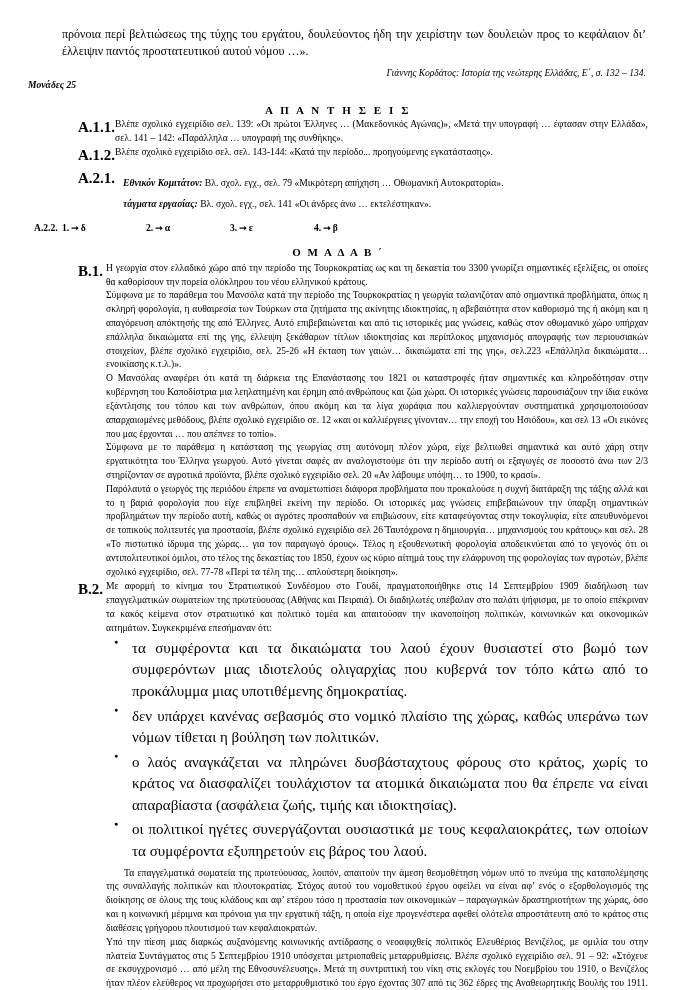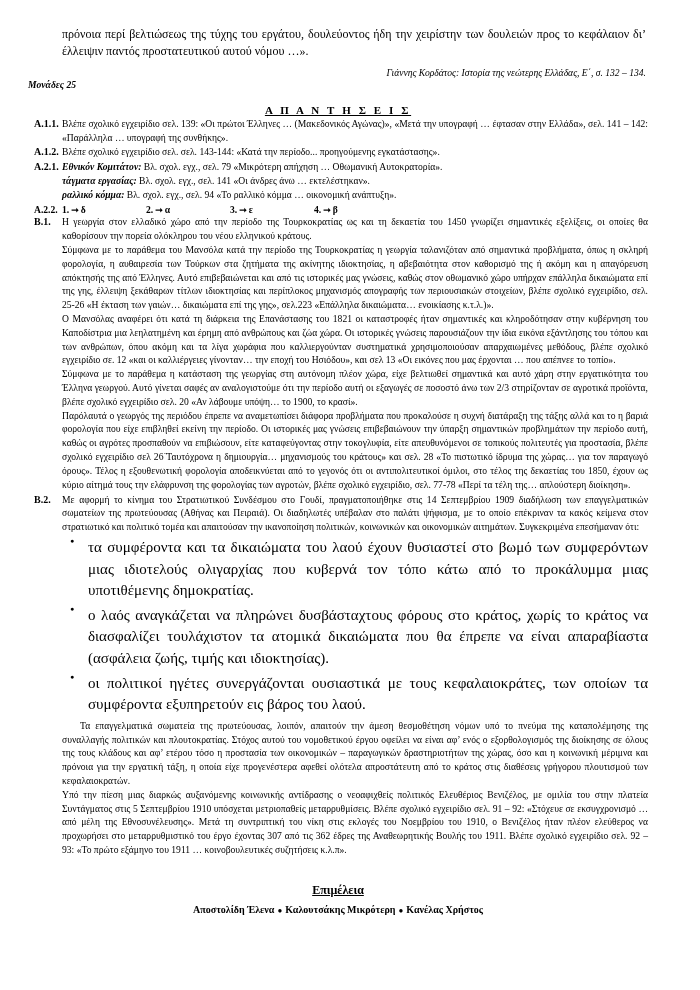--- a/index.html
+++ b/index.html
@@ -49,21 +49,20 @@
     margin: 1px 0 0 0;
     padding-right: 2px;
   }
   
   .centered-head {
     text-align: center;
     font-weight: bold;
     font-size: 11px;
     letter-spacing: 2.6px;
     margin: 14px 0 1px 0;
-    text-decoration: underline;
   }
   .group-head {
     text-align: center;
     font-weight: bold;
     font-size: 11px;
     letter-spacing: 2.0px;
     margin: 1px 0 4px 0;
   }
   .group-head-b {
     text-align: center;
@@ -76,31 +75,32 @@
   .row {
     display: flex;
     align-items: flex-start;
     margin: 0 0 1px 0;
     font-size: 9.6px;
     line-height: 1.42;
   }
   .row .lbl {
     flex: 0 0 34px;
     font-weight: bold;
-    font-size: 10px;
+    font-size: 15px;
     padding-left: 6px;
     box-sizing: border-box;
     white-space: nowrap;
+    margin-left: 44px;
   }
   .row .bdy {
     flex: 1 1 auto;
     min-width: 0;
   }
   .sub-line {
-    margin: 0;
+    margin: 8px;
   }
   .term {
     font-weight: bold;
     font-style: italic;
   }
   
   .match-row {
     display: flex;
     align-items: baseline;
     margin-top: 3px;
@@ -197,23 +197,20 @@
 
   <div class="row">
     <div class="lbl">Α.2.1.</div>
     <div class="bdy">
       <p class="sub-line">
         <span class="term">Εθνικόν Κομιτάτον:</span><span> Βλ. σχολ. εγχ., σελ. 79 «Μικρότερη απήχηση … Οθωμανική Αυτοκρατορία».</span>
       </p>
       <p class="sub-line">
         <span class="term">τάγματα εργασίας:</span><span> Βλ. σχολ. εγχ., σελ. 141 «Οι άνδρες άνω … εκτελέστηκαν».</span>
       </p>
-      <p class="sub-line">
-        <span class="term">ραλλικό κόμμα:</span><span> Βλ. σχολ. εγχ., σελ. 94 «Το ραλλικό κόμμα … οικονομική ανάπτυξη».</span>
-      </p>
     </div>
   </div>
 
   <div class="match-row">
     <div class="lbl">Α.2.2.</div>
     <div class="pairs">
       <div class="pair">
         <span>1.</span><span class="arrow">➞</span><span>δ</span>
       </div>
       <div class="pair">
@@ -221,39 +218,41 @@
       </div>
       <div class="pair">
         <span>3.</span><span class="arrow">➞</span><span>ε</span>
       </div>
       <div class="pair">
         <span>4.</span><span class="arrow">➞</span><span>β</span>
       </div>
     </div>
   </div>
 
+  <div class="group-head-b">Ο Μ Α Δ Α   Β ΄</div>
 
   <div class="row">
     <div class="lbl">Β.1.</div>
     <div class="bdy">
-      <p class="para just">Η γεωργία στον ελλαδικό χώρο από την περίοδο της Τουρκοκρατίας ως και τη δεκαετία του 1450 γνωρίζει σημαντικές εξελίξεις, οι οποίες θα καθορίσουν την πορεία ολόκληρου του νέου ελληνικού κράτους.</p>
+      <p class="para just">Η γεωργία στον ελλαδικό χώρο από την περίοδο της Τουρκοκρατίας ως και τη δεκαετία του 3300 γνωρίζει σημαντικές εξελίξεις, οι οποίες θα καθορίσουν την πορεία ολόκληρου του νέου ελληνικού κράτους.</p>
       <p class="para just">Σύμφωνα με το παράθεμα του Μανσόλα κατά την περίοδο της Τουρκοκρατίας η γεωργία ταλανιζόταν από σημαντικά προβλήματα, όπως η σκληρή φορολογία, η αυθαιρεσία των Τούρκων στα ζητήματα της ακίνητης ιδιοκτησίας, η αβεβαιότητα στον καθορισμό της ή ακόμη και η απαγόρευση απόκτησής της από Έλληνες. Αυτό επιβεβαιώνεται και από τις ιστορικές μας γνώσεις, καθώς στον οθωμανικό χώρο υπήρχαν επάλληλα δικαιώματα επί της γης, έλλειψη ξεκάθαρων τίτλων ιδιοκτησίας και περίπλοκος μηχανισμός απογραφής των περιουσιακών στοιχείων, βλέπε σχολικό εγχειρίδιο, σελ. 25-26 «Η έκταση των γαιών… δικαιώματα επί της γης», σελ.223 «Επάλληλα δικαιώματα… ενοικίασης κ.τ.λ.)».</p>
       <p class="para just">Ο Μανσόλας αναφέρει ότι κατά τη διάρκεια της Επανάστασης του 1821 οι καταστροφές ήταν σημαντικές και κληροδότησαν στην κυβέρνηση του Καποδίστρια μια λεηλατημένη και έρημη από ανθρώπους και ζώα χώρα. Οι ιστορικές γνώσεις παρουσιάζουν την ίδια εικόνα εξάντλησης του τόπου και των ανθρώπων, όπου ακόμη και τα λίγα χωράφια που καλλιεργούνταν συστηματικά χρησιμοποιούσαν απαρχαιωμένες μεθόδους, βλέπε σχολικό εγχειρίδιο σε. 12 «και οι καλλιέργειες γίνονταν… την εποχή του Ησιόδου», και σελ 13 «Οι εικόνες που μας έρχονται … που απέπνεε το τοπίο».</p>
       <p class="para just">Σύμφωνα με το παράθεμα η κατάσταση της γεωργίας στη αυτόνομη πλέον χώρα, είχε βελτιωθεί σημαντικά και αυτό χάρη στην εργατικότητα του Έλληνα γεωργού. Αυτό γίνεται σαφές αν αναλογιστούμε ότι την περίοδο αυτή οι εξαγωγές σε ποσοστό άνω των 2/3 στηρίζονταν σε αγροτικά προϊόντα, βλέπε σχολικό εγχειρίδιο σελ. 20 «Αν λάβουμε υπόψη… το 1900, το κρασί».</p>
       <p class="para just">Παρόλαυτά  ο γεωργός της περιόδου έπρεπε να αναμετωπίσει διάφορα προβλήματα που προκαλούσε η συχνή διατάραξη της τάξης αλλά και το η βαριά φορολογία που είχε επιβληθεί εκείνη την περίοδο. Οι ιστορικές  μας γνώσεις επιβεβαιώνουν την ύπαρξη σημαντικών προβλημάτων την περίοδο αυτή, καθώς οι αγρότες προσπαθούν να επιβιώσουν, είτε καταφεύγοντας στην τοκογλυφία, είτε απευθυνόμενοι σε τοπικούς πολιτευτές για προστασία, βλέπε σχολικό εγχειρίδιο σελ 26 ̈Ταυτόχρονα η δημιουργία… μηχανισμούς του κράτους» και σελ. 28 «Το πιστωτικό ίδρυμα της χώρας… για τον παραγωγό όρους». Τέλος η εξουθενωτική φορολογία αποδεικνύεται από το γεγονός ότι οι αντιπολιτευτικοί όμιλοι, στο τέλος της δεκαετίας του 1850, έχουν ως κύριο αίτημά τους την ελάφρυνση της φορολογίας των αγροτών, βλέπε σχολικό εγχειρίδιο, σελ. 77-78 «Περί τα τέλη της… απλούστερη διοίκηση».</p>
     </div>
   </div>
 
   <div class="row">
     <div class="lbl">Β.2.</div>
     <div class="bdy">
       <p class="para just">Με αφορμή το κίνημα του Στρατιωτικού Συνδέσμου στο Γουδί, πραγματοποιήθηκε στις 14 Σεπτεμβρίου 1909 διαδήλωση των επαγγελματικών σωματείων της πρωτεύουσας (Αθήνας και Πειραιά). Οι διαδηλωτές υπέβαλαν στο παλάτι ψήφισμα, με το οποίο επέκριναν τα κακός κείμενα στον στρατιωτικό και πολιτικό τομέα και απαιτούσαν την ικανοποίηση πολιτικών, κοινωνικών και οικονομικών αιτημάτων. Συγκεκριμένα επεσήμαναν ότι:</p>
 
       <ul class="bullets">
         <li class="just">τα συμφέροντα και τα δικαιώματα του λαού έχουν θυσιαστεί στο βωμό των συμφερόντων μιας ιδιοτελούς ολιγαρχίας που κυβερνά τον τόπο κάτω από το προκάλυμμα μιας υποτιθέμενης δημοκρατίας.</li>
+        <li class="just">δεν υπάρχει κανένας σεβασμός στο νομικό πλαίσιο της χώρας, καθώς υπεράνω των νόμων τίθεται η βούληση των πολιτικών.</li>
         <li class="just">ο λαός αναγκάζεται να πληρώνει δυσβάσταχτους φόρους στο κράτος, χωρίς το κράτος να διασφαλίζει τουλάχιστον τα ατομικά δικαιώματα που θα έπρεπε να είναι απαραβίαστα (ασφάλεια ζωής, τιμής και ιδιοκτησίας).</li>
         <li class="just">οι πολιτικοί ηγέτες συνεργάζονται ουσιαστικά με τους κεφαλαιοκράτες, των οποίων τα συμφέροντα εξυπηρετούν εις βάρος του λαού.</li>
       </ul>
 
       <p class="para just ind">Τα επαγγελματικά σωματεία της πρωτεύουσας, λοιπόν, απαιτούν την άμεση θεσμοθέτηση νόμων υπό το πνεύμα της καταπολέμησης της συναλλαγής πολιτικών και πλουτοκρατίας. Στόχος αυτού του νομοθετικού έργου οφείλει να είναι αφ’ ενός ο εξορθολογισμός της διοίκησης σε όλους της τους κλάδους και αφ’ ετέρου τόσο η προστασία των οικονομικών – παραγωγικών δραστηριοτήτων της χώρας, όσο και η κοινωνική μέριμνα και πρόνοια για την εργατική τάξη, η οποία είχε προγενέστερα αφεθεί ολότελα απροστάτευτη από το κράτος στις διαθέσεις γρήγορου πλουτισμού των κεφαλαιοκρατών.</p>
       <p class="para just">Υπό την πίεση μιας διαρκώς αυξανόμενης κοινωνικής αντίδρασης ο νεοαφιχθείς πολιτικός Ελευθέριος Βενιζέλος, με ομιλία του στην πλατεία Συντάγματος στις 5 Σεπτεμβρίου 1910 υπόσχεται μετριοπαθείς μεταρρυθμίσεις. Βλέπε σχολικό εγχειρίδιο σελ. 91 – 92: «Στόχευε σε εκσυγχρονισμό … από μέλη της Εθνοσυνέλευσης». Μετά τη συντριπτική του νίκη στις εκλογές του Νοεμβρίου του 1910, ο Βενιζέλος ήταν πλέον ελεύθερος να προχωρήσει στο μεταρρυθμιστικό του έργο έχοντας 307 από τις 362 έδρες της Αναθεωρητικής Βουλής του 1911. Βλέπε σχολικό εγχειρίδιο σελ. 92 – 93: «Το πρώτο εξάμηνο του 1911 … κοινοβουλευτικές συζητήσεις κ.λ.π».</p>
     </div>
   </div>
 
   <div class="footer">

